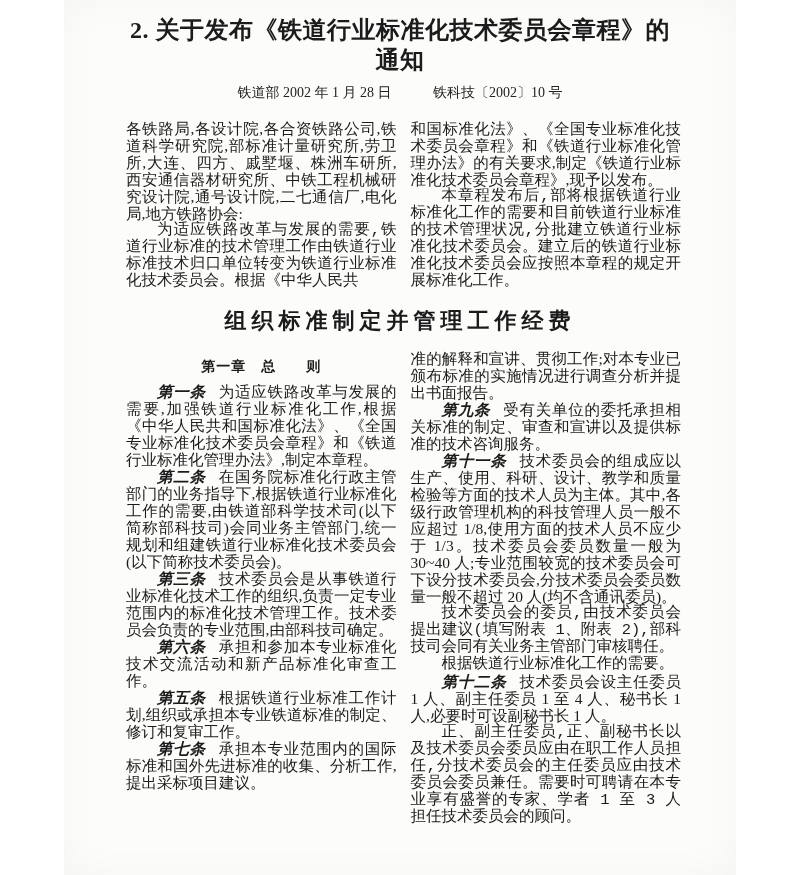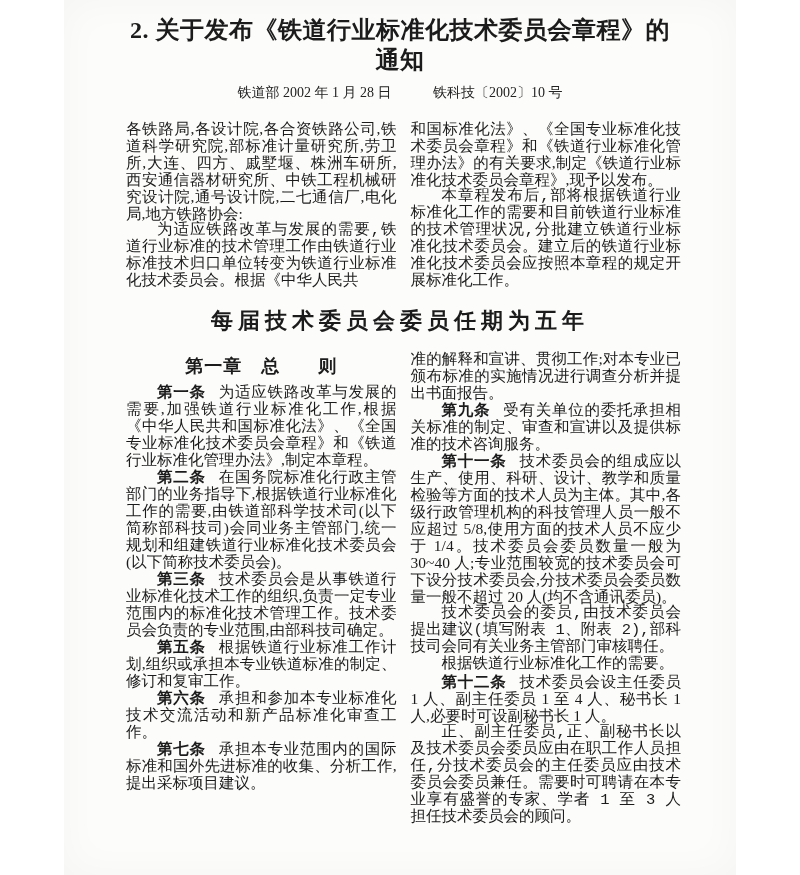--- a/index.html
+++ b/index.html
@@ -55,27 +55,28 @@
     margin:16px 0 0 0;
     text-align:center;
     font-size:22px;
     font-weight:bold;
     letter-spacing:5px;
   }
   .charter-body{margin-top:14px;}
   .chapter-heading{
     margin:8px 0 8px 0;
     text-align:center;
-    font-size:18px;
+    font-size:14px;
     font-weight:bold;
     letter-spacing:1px;
   }
   .art-label{
     font-weight:bold;
     margin-right:0.85em;
+    font-style:italic;
   }
   .col .art{text-indent:2em;}
 </style>
 </head>
 <body>
 
 <div class="page">
 
   <h1 class="doc-title">2. 关于发布《铁道行业标准化技术委员会章程》的通知</h1>
 
@@ -88,51 +89,51 @@
     <div class="col">
       <p class="flush">各铁路局,各设计院,各合资铁路公司,铁道科学研究院,部标准计量研究所,劳卫所,大连、四方、戚墅堰、株洲车研所,西安通信器材研究所、中铁工程机械研究设计院,通号设计院,二七通信厂,电化局,地方铁路协会:</p>
       <p class="indent">为适应铁路改革与发展的需要,铁道行业标准的技术管理工作由铁道行业标准技术归口单位转变为铁道行业标准化技术委员会。根据《中华人民共</p>
     </div>
     <div class="col">
       <p class="flush">和国标准化法》、《全国专业标准化技术委员会章程》和《铁道行业标准化管理办法》的有关要求,制定《铁道行业标准化技术委员会章程》,现予以发布。</p>
       <p class="indent">本章程发布后,部将根据铁道行业标准化工作的需要和目前铁道行业标准的技术管理状况,分批建立铁道行业标准化技术委员会。建立后的铁道行业标准化技术委员会应按照本章程的规定开展标准化工作。</p>
     </div>
   </div>
 
-  <h2 class="charter-title">每届技术委员会委员任期为五年</h2>
+  <h2 class="charter-title">组织标准制定并管理工作经费</h2>
 
   <div class="columns charter-body">
 
     <div class="col">
       <h3 class="chapter-heading">第一章　总　　则</h3>
 
       <p class="art"><b class="art-label">第一条</b><span>为适应铁路改革与发展的需要,加强铁道行业标准化工作,根据《中华人民共和国标准化法》、《全国专业标准化技术委员会章程》和《铁道行业标准化管理办法》,制定本章程。</span></p>
 
       <p class="art"><b class="art-label">第二条</b><span>在国务院标准化行政主管部门的业务指导下,根据铁道行业标准化工作的需要,由铁道部科学技术司(以下简称部科技司)会同业务主管部门,统一规划和组建铁道行业标准化技术委员会(以下简称技术委员会)。</span></p>
 
       <p class="art"><b class="art-label">第三条</b><span>技术委员会是从事铁道行业标准化技术工作的组织,负责一定专业范围内的标准化技术管理工作。技术委员会负责的专业范围,由部科技司确定。</span></p>
 
 
 
+      <p class="art"><b class="art-label">第六条</b><span>承担和参加本专业标准化技术交流活动和新产品标准化审查工作。</span></p>
+
       <p class="art"><b class="art-label">第五条</b><span>根据铁道行业标准工作计划,组织或承担本专业铁道标准的制定、修订和复审工作。</span></p>
-
-      <p class="art"><b class="art-label">第六条</b><span>承担和参加本专业标准化技术交流活动和新产品标准化审查工作。</span></p>
 
       <p class="art"><b class="art-label">第七条</b><span>承担本专业范围内的国际标准和国外先进标准的收集、分析工作,提出采标项目建议。</span></p>
 
     </div>
 
     <div class="col">
       <p class="flush">准的解释和宣讲、贯彻工作;对本专业已颁布标准的实施情况进行调查分析并提出书面报告。</p>
 
       <p class="art"><b class="art-label">第九条</b><span>受有关单位的委托承担相关标准的制定、审查和宣讲以及提供标准的技术咨询服务。</span></p>
 
 
 
-      <p class="art"><b class="art-label">第十一条</b><span>技术委员会的组成应以生产、使用、科研、设计、教学和质量检验等方面的技术人员为主体。其中,各级行政管理机构的科技管理人员一般不应超过 5/8,使用方面的技术人员不应少于 1/4。技术委员会委员数量一般为 30~40 人;专业范围较宽的技术委员会可下设分技术委员会,分技术委员会委员数量一般不超过 20 人(均不含通讯委员)。</span></p>
+      <p class="art"><b class="art-label">第十一条</b><span>技术委员会的组成应以生产、使用、科研、设计、教学和质量检验等方面的技术人员为主体。其中,各级行政管理机构的科技管理人员一般不应超过 1/8,使用方面的技术人员不应少于 1/3。技术委员会委员数量一般为 30~40 人;专业范围较宽的技术委员会可下设分技术委员会,分技术委员会委员数量一般不超过 20 人(均不含通讯委员)。</span></p>
 
       <p class="indent">技术委员会的委员,由技术委员会提出建议(填写附表 1、附表 2),部科技司会同有关业务主管部门审核聘任。</p>
 
       <p class="indent">根据铁道行业标准化工作的需要。</p>
 
       <p class="art"><b class="art-label">第十二条</b><span>技术委员会设主任委员 1 人、副主任委员 1 至 4 人、秘书长 1 人,必要时可设副秘书长 1 人。</span></p>
 
       <p class="indent">正、副主任委员,正、副秘书长以及技术委员会委员应由在职工作人员担任,分技术委员会的主任委员应由技术委员会委员兼任。需要时可聘请在本专业享有盛誉的专家、学者 1 至 3 人担任技术委员会的顾问。</p>
 
     </div>

